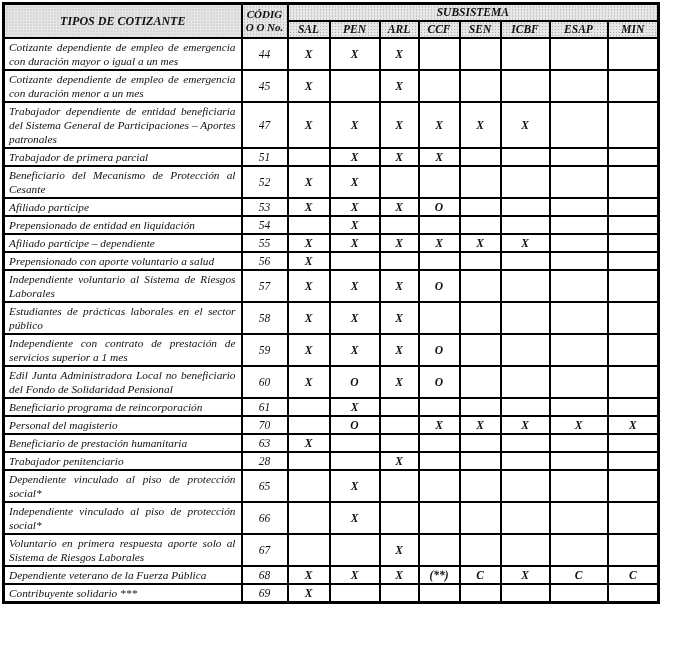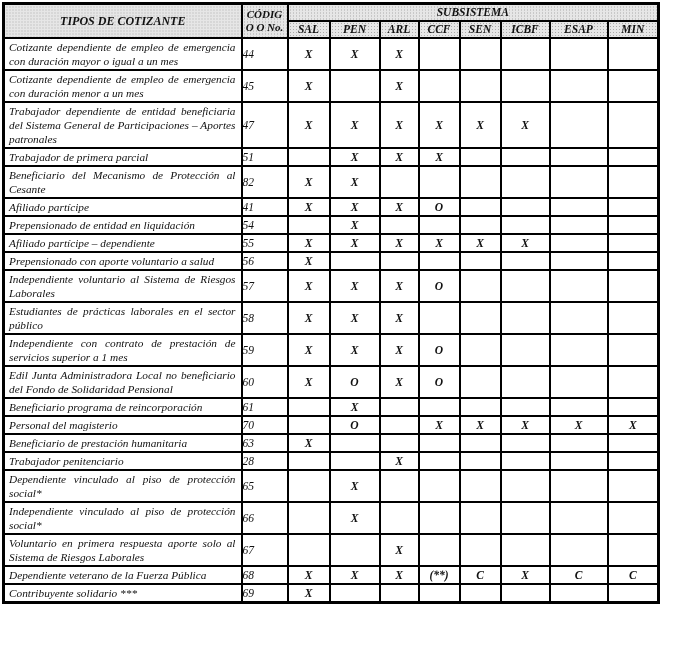--- a/index.html
+++ b/index.html
@@ -42,21 +42,21 @@
   th.codigo{font-size:11px;margin-left:8px;}
   th.codigo .ln{display:block;}
   tbody td.label{
     text-align:justify;
     text-justify:inter-word;
     font-size:11.3px;
     line-height:14px;
     padding:1px 5px 1px 4px;
   }
   tbody td.code{
-    text-align:left;
+    text-align:center;
     font-size:11.5px;
     font-weight:500;
     padding:0;
   }
   tbody td.mark{
     text-align:center;
     font-size:11.5px;
     font-weight:600;
     padding:0;
   }
@@ -141,33 +141,33 @@
         <td class="mark">X</td>
         <td class="mark">X</td>
         <td class="mark">X</td>
         <td class="mark"></td>
         <td class="mark"></td>
         <td class="mark"></td>
         <td class="mark"></td>
       </tr>
       <tr>
         <td class="label">Beneficiario del Mecanismo de Protección al Cesante</td>
-        <td class="code">82</td>
+        <td class="code">52</td>
         <td class="mark">X</td>
         <td class="mark">X</td>
         <td class="mark"></td>
         <td class="mark"></td>
         <td class="mark"></td>
         <td class="mark"></td>
         <td class="mark"></td>
         <td class="mark"></td>
       </tr>
       <tr>
         <td class="label">Afiliado partícipe</td>
-        <td class="code">41</td>
+        <td class="code">53</td>
         <td class="mark">X</td>
         <td class="mark">X</td>
         <td class="mark">X</td>
         <td class="mark">O</td>
         <td class="mark"></td>
         <td class="mark"></td>
         <td class="mark"></td>
         <td class="mark"></td>
       </tr>
       <tr>

